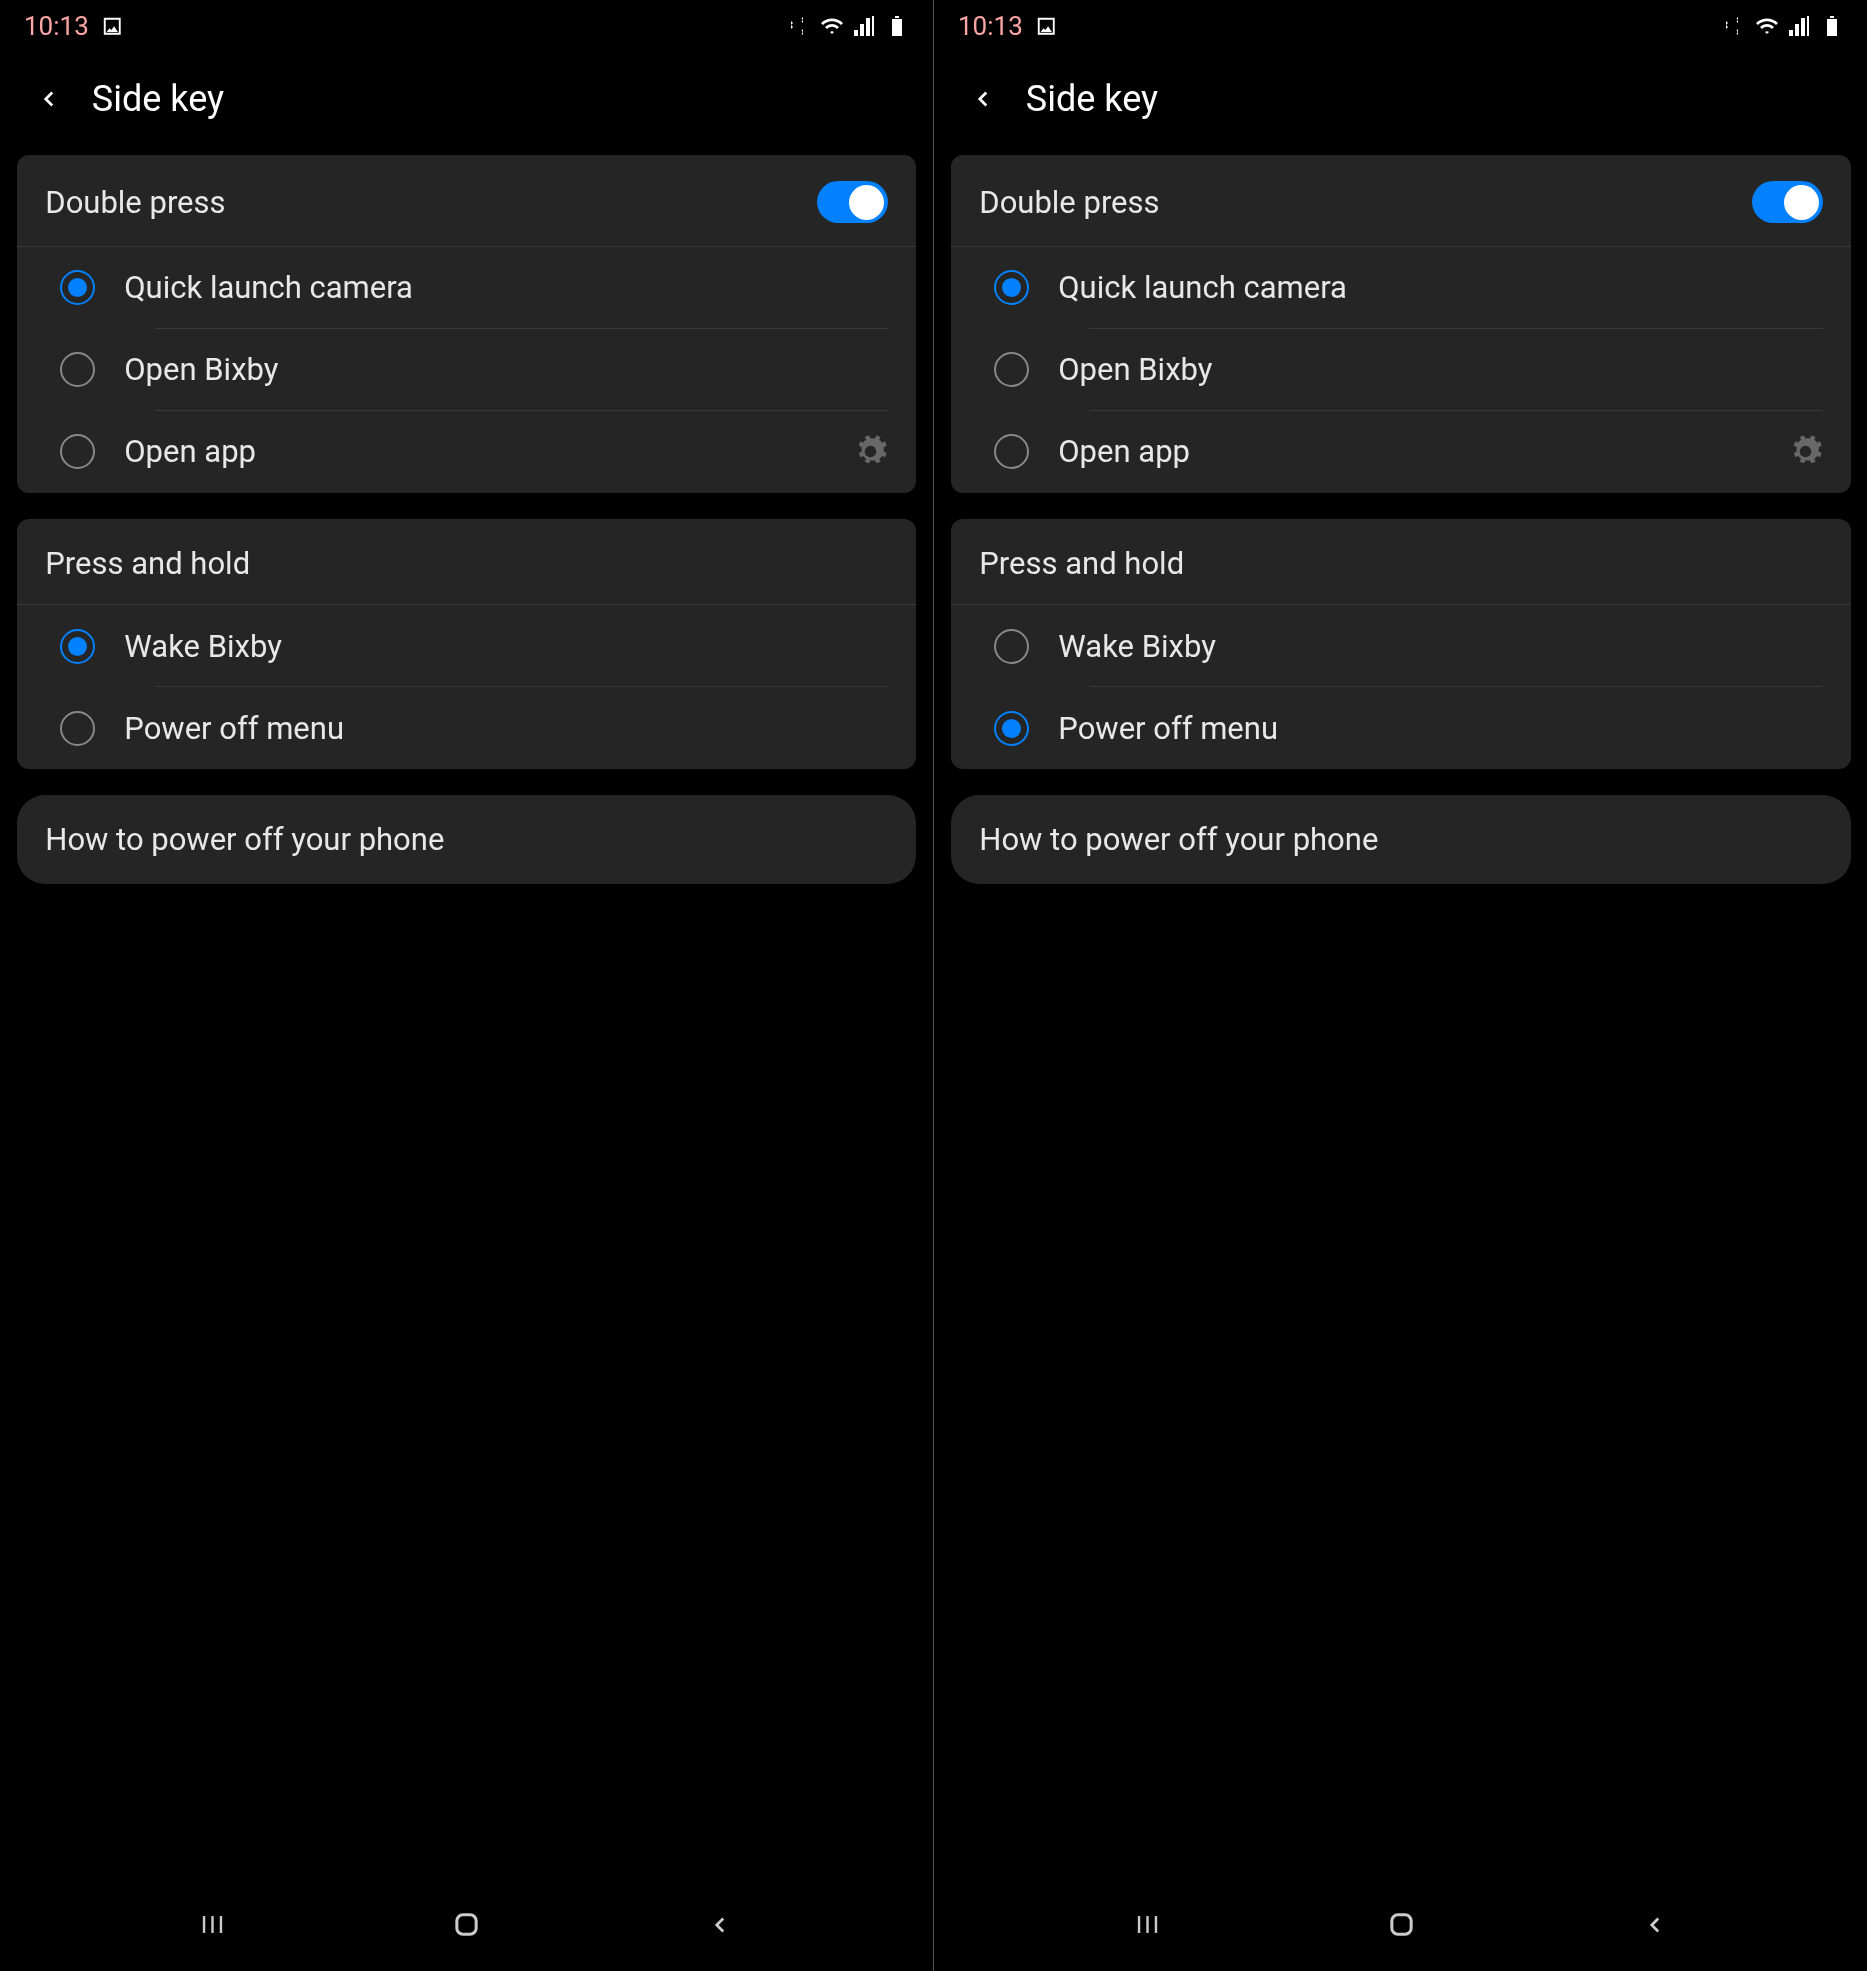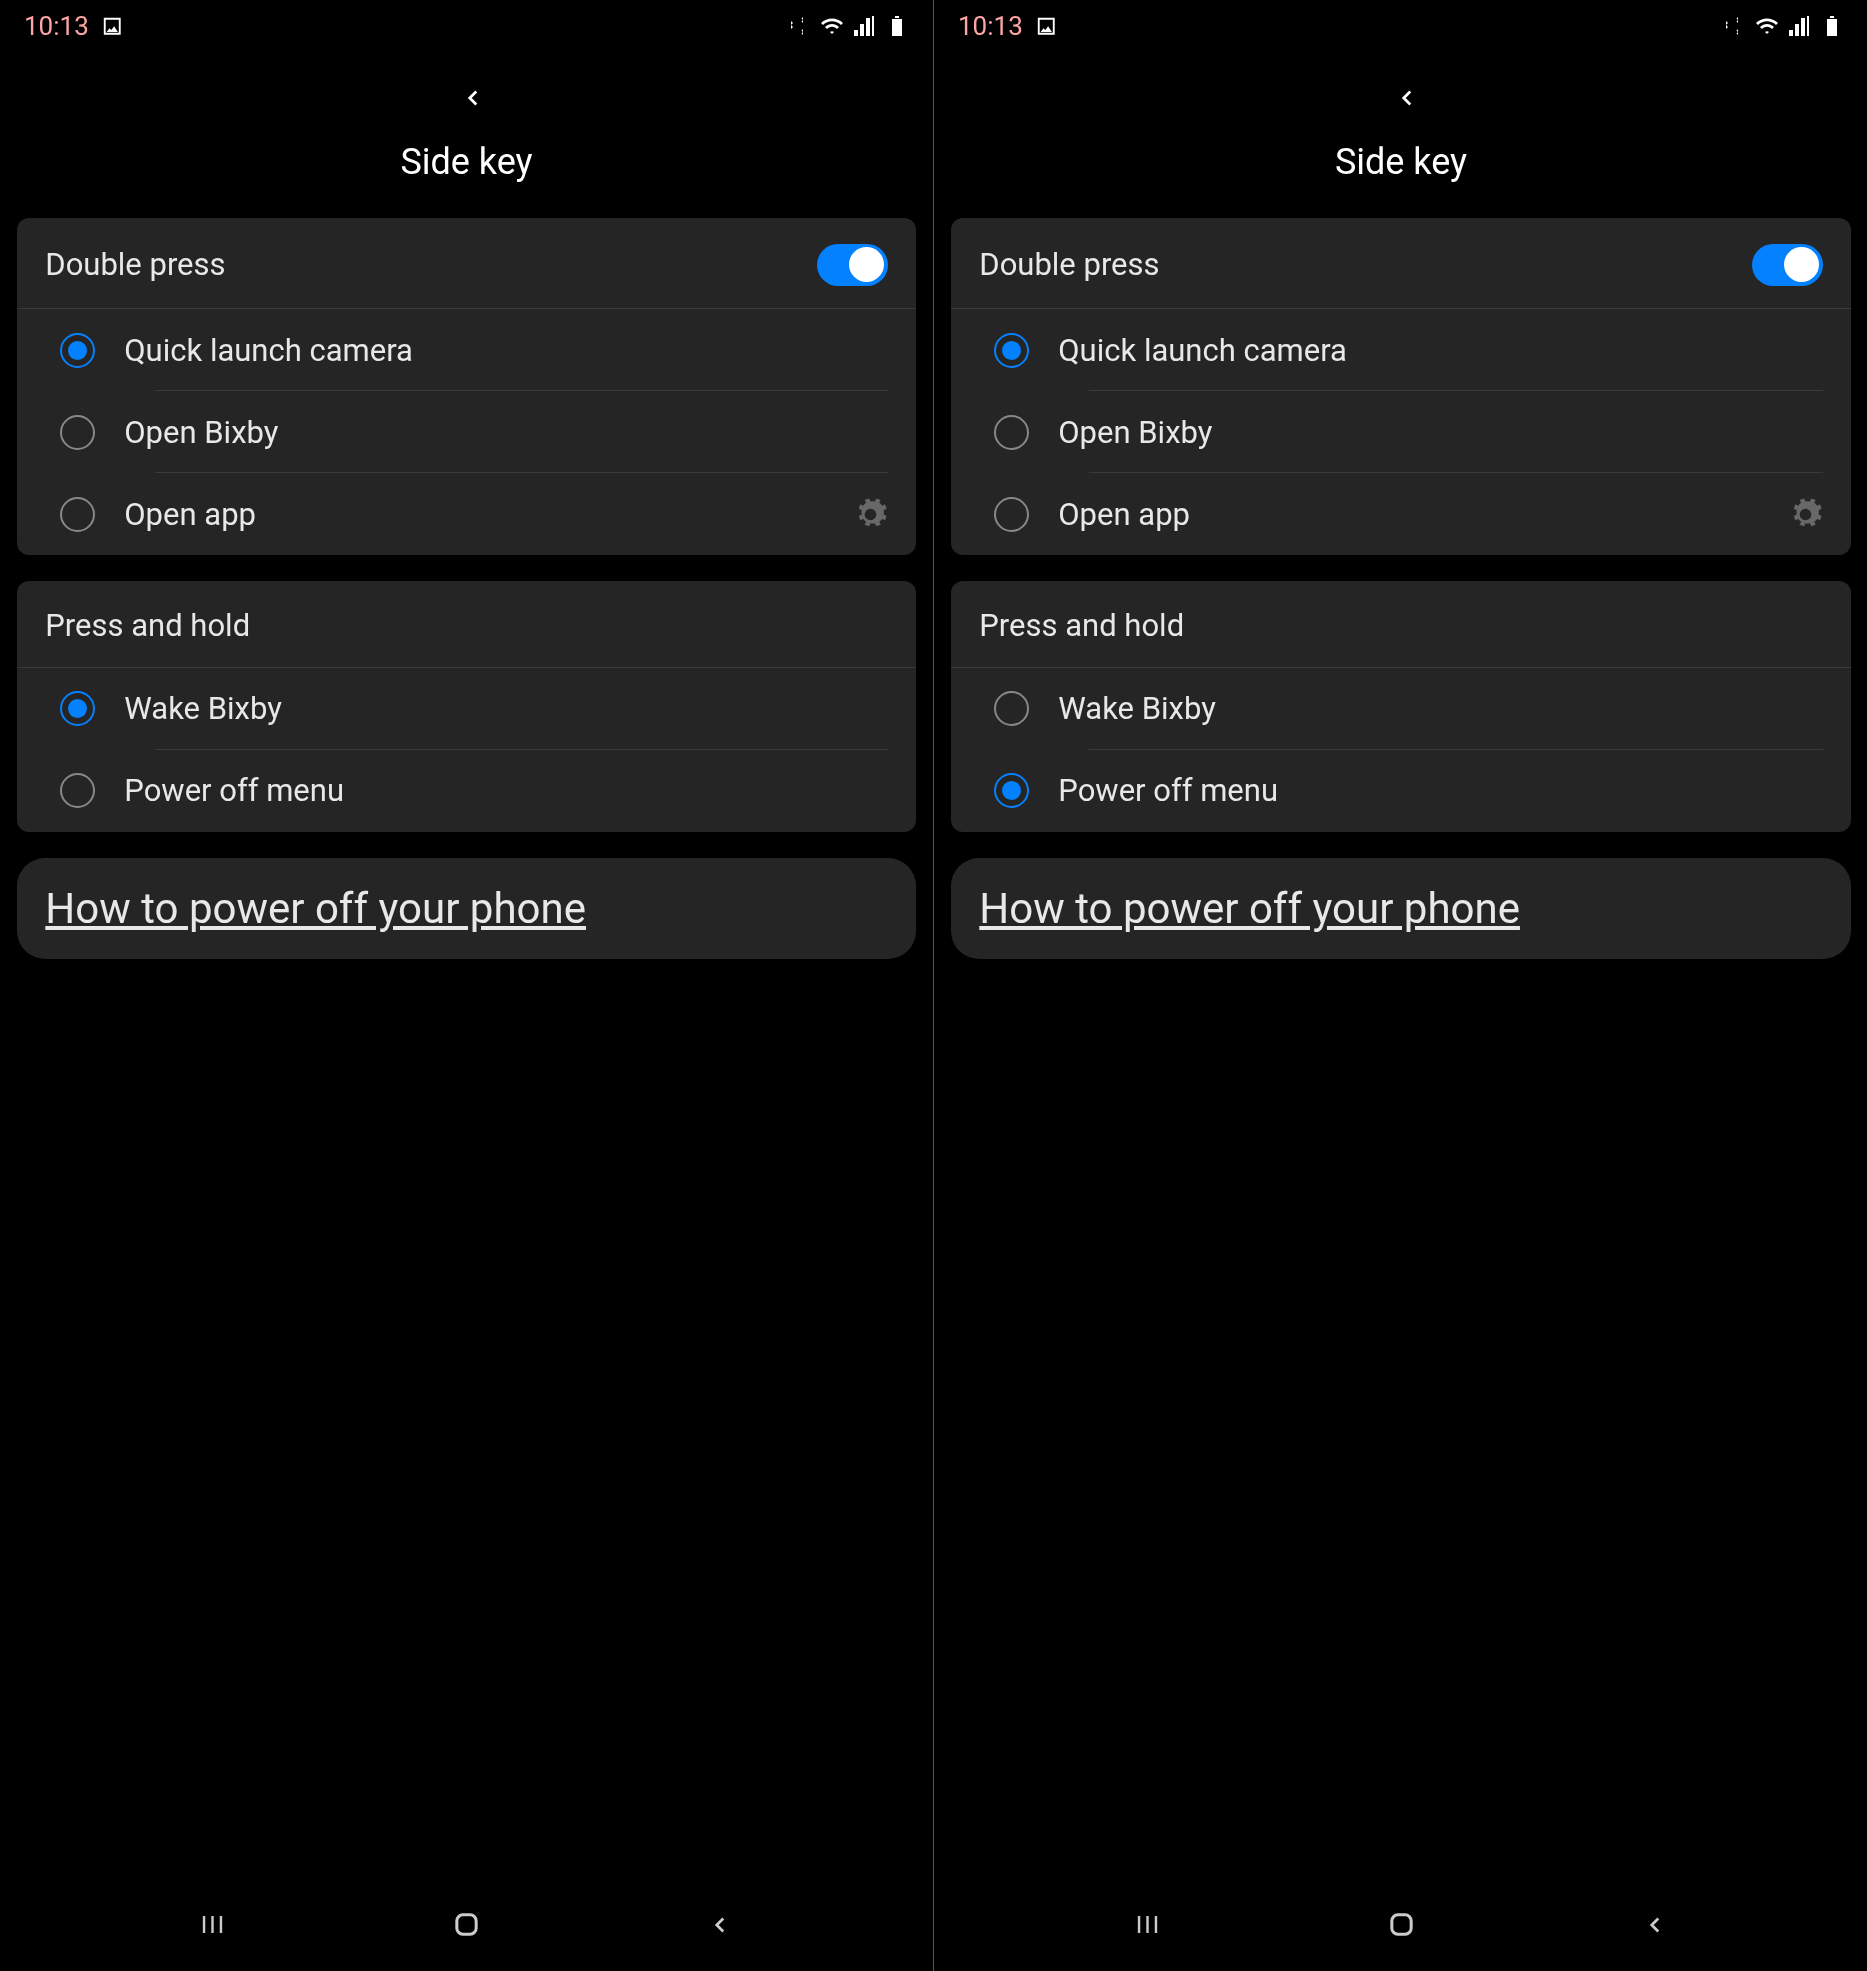--- a/index.html
+++ b/index.html
@@ -32,21 +32,20 @@
   }
   .status-left { display: flex; align-items: center; gap: 12px; }
   .status-right { display: flex; align-items: center; gap: 8.6px; }
   .status-right svg { width: 24px; height: 24px; }
   
   .header {
     display: flex;
     align-items: center;
     padding: 26px 17.3px 35px 17.3px;
     gap: 22.5px;
-    flex-direction: column;
   }
   .back-arrow {
     width: 40px; height: 40px;
     display: flex; align-items: center; justify-content: center;
     margin-left: 12px;
   }
   .header-title {
     color: #fff;
     font-size: 36px;
     font-weight: 400;
@@ -135,22 +134,21 @@
     opacity: 0.5;
   }
   
   .info-card {
     background: #252525;
     border-radius: 28px;
     padding: 26px 28px;
   }
   .info-text {
     color: #e8e8e8;
-    font-size: 42px;
-    text-decoration: underline;
+    font-size: 31px;
   }
   
   .nav-bar {
     position: absolute;
     bottom: 0;
     left: 0; right: 0;
     height: 95px;
     display: flex;
     align-items: center;
     justify-content: space-around;

